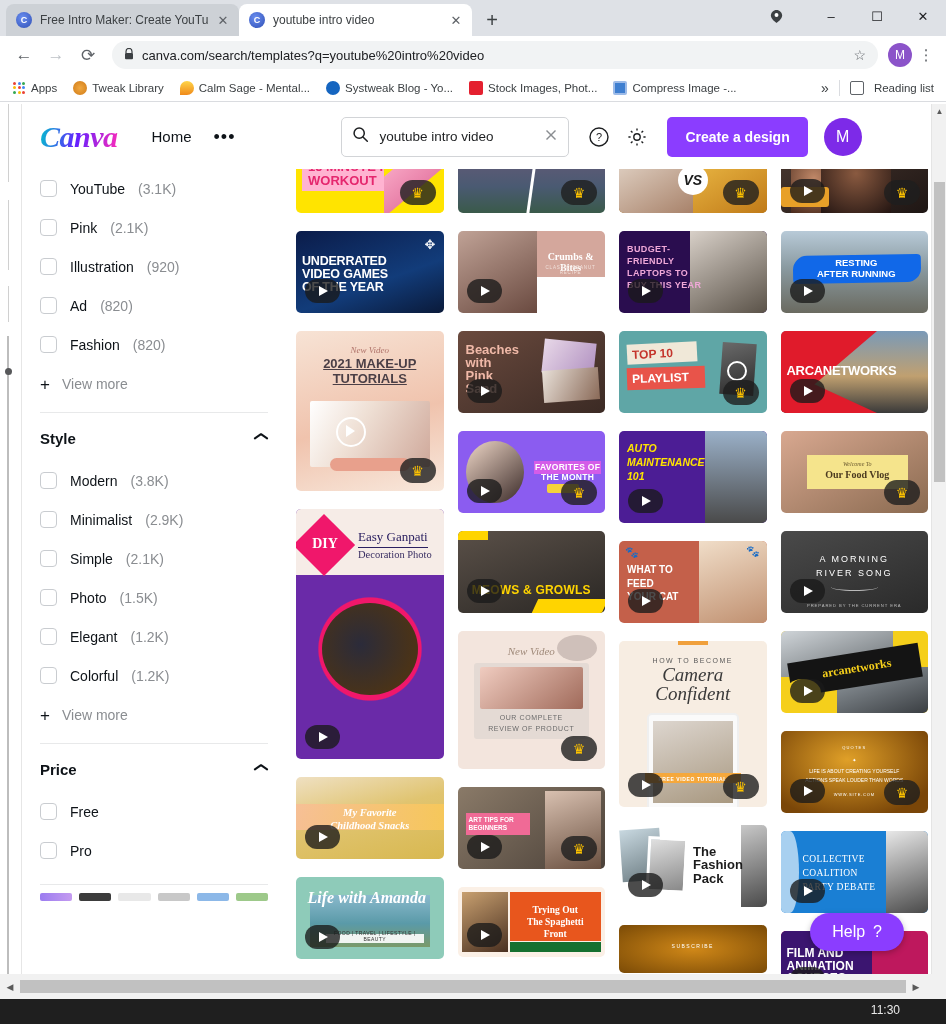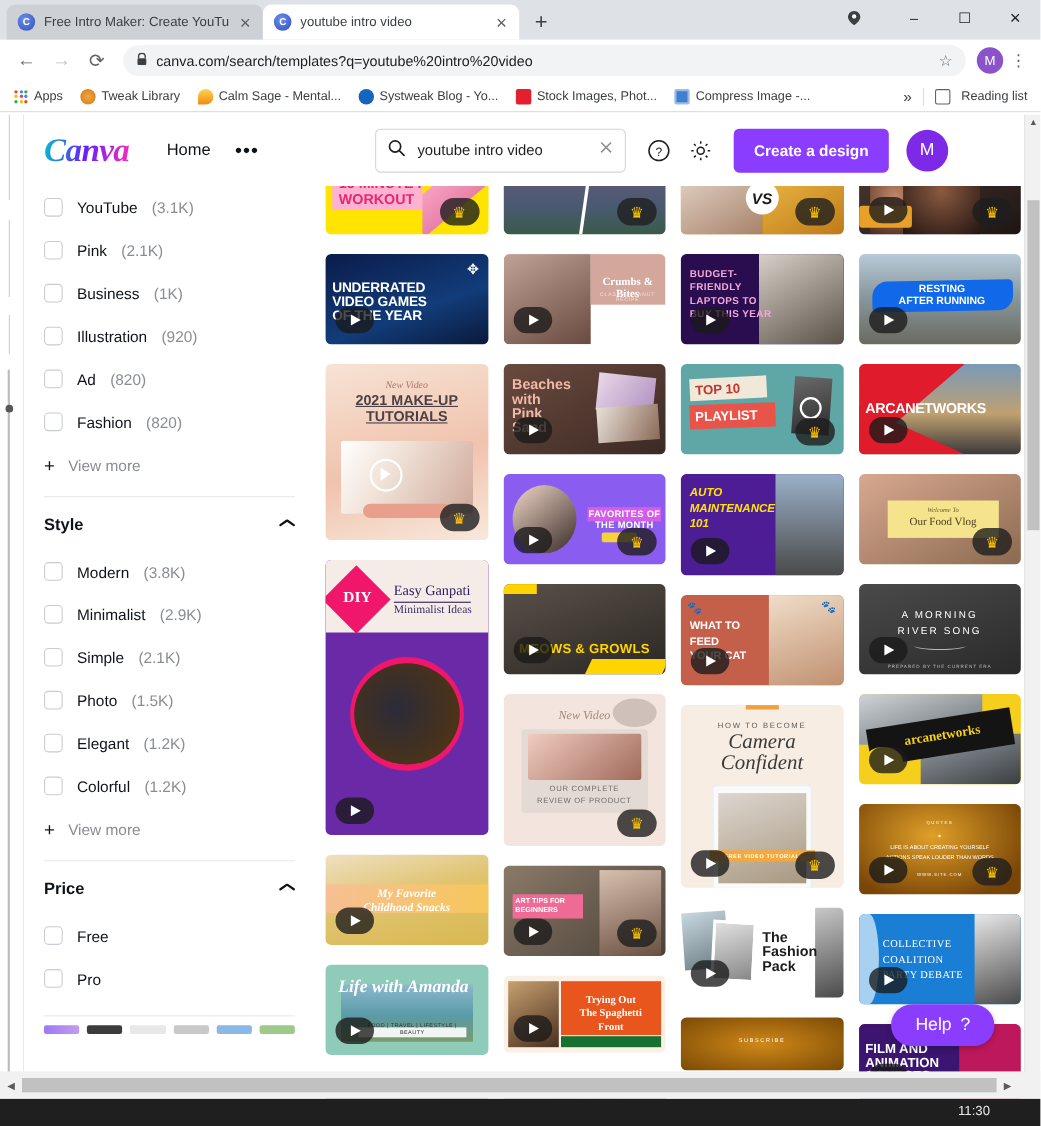--- a/index.html
+++ b/index.html
@@ -406,25 +406,20 @@
           <span>YouTube</span>
           <span class="cnt">(3.1K)</span>
         </div>
         <div class="filter-row">
           <span class="cbox"></span>
           <span>Pink</span>
           <span class="cnt">(2.1K)</span>
         </div>
         <div class="filter-row">
           <span class="cbox"></span>
-          <span>Business</span>
-          <span class="cnt">(1K)</span>
-        </div>
-        <div class="filter-row">
-          <span class="cbox"></span>
           <span>Illustration</span>
           <span class="cnt">(920)</span>
         </div>
         <div class="filter-row">
           <span class="cbox"></span>
           <span>Ad</span>
           <span class="cnt">(820)</span>
         </div>
         <div class="filter-row">
           <span class="cbox"></span>
@@ -538,21 +533,21 @@
               <div style="position:absolute;left:50px;top:94px;width:0;height:0;border-left:9px solid #fff;border-top:6px solid transparent;border-bottom:6px solid transparent"></div>
               <div style="position:absolute;left:34px;right:34px;bottom:20px;height:13px;background:#e8a08c;border-radius:7px"></div>
               <div class="crown">♛</div>
             </div>
 
             <div class="card" style="height:250px;background:#6a2aa8">
               <div style="position:absolute;left:0;top:0;right:0;height:66px;background:#f6ece7"></div>
               <div style="position:absolute;left:6px;top:14px;width:44px;height:44px;background:#f0176b;transform:rotate(45deg)"></div>
               <div style="position:absolute;left:12px;top:27px;width:34px;text-align:center;color:#fff;font-size:14px;font-weight:700;font-family:'Liberation Serif',serif">DIY</div>
               <div style="position:absolute;left:62px;top:20px;font-family:'Liberation Serif',serif;font-size:13px;color:#2b2061;border-bottom:1px solid #2b2061;padding-bottom:2px">Easy Ganpati</div>
-              <div style="position:absolute;left:62px;top:40px;font-family:'Liberation Serif',serif;font-size:10.5px;color:#3a2f63">Minimalist Ideas</div>
+              <div style="position:absolute;left:62px;top:40px;font-family:'Liberation Serif',serif;font-size:10.5px;color:#3a2f63">Decoration Photo</div>
               <div style="position:absolute;left:8px;top:72px;right:8px;bottom:8px;background:radial-gradient(circle at 50% 40%, #f0176b 0 42%, #6a2aa8 43%);"></div>
               <div style="position:absolute;left:26px;top:94px;right:26px;height:92px;background:radial-gradient(circle at 40% 45%, #2b2b3a, #4a3318 70%);border-radius:50%"></div>
               <div class="play"></div>
             </div>
 
             <div class="card" style="height:82px;background:linear-gradient(165deg,#efe0c2 0%,#e0c470 45%,#d8b850 100%)">
               <div style="position:absolute;left:0;right:0;top:27px;height:26px;background:linear-gradient(90deg,rgba(248,190,150,.9),rgba(248,200,90,.92))"></div>
               <div style="position:absolute;left:0;right:0;top:30px;text-align:center;font-family:'Liberation Serif',serif;font-style:italic;font-size:10.5px;color:#fff;line-height:1.2;white-space:pre-line;font-weight:bold">My Favorite
 Childhood Snacks</div>
               <div class="play"></div>
@@ -741,21 +736,21 @@
             <div class="card" style="height:82px;background:linear-gradient(180deg,#7a9ab8 0%,#c0a070 55%,#3a3a3a 100%)">
               <div style="position:absolute;left:0;top:0;width:0;height:0;border-left:96px solid #e01b2b;border-bottom:82px solid transparent"></div>
               <div style="position:absolute;left:0;bottom:0;width:0;height:0;border-left:96px solid #e01b2b;border-top:44px solid transparent"></div>
               <div style="position:absolute;left:6px;top:32px;font-size:13px;font-weight:900;color:#fff;letter-spacing:-.3px">ARCANETWORKS</div>
               <div class="play"></div>
             </div>
 
             <div class="card" style="height:82px;background:linear-gradient(150deg,#d8a890,#8a6a50)">
               <div style="position:absolute;left:26px;right:20px;top:24px;height:34px;background:#f5e48c"></div>
               <div style="position:absolute;left:26px;right:20px;top:30px;text-align:center;font-family:'Liberation Serif',serif;font-style:italic;font-size:6px;color:#6b5a30">Welcome To</div>
-              <div style="position:absolute;left:26px;right:20px;top:38px;text-align:center;font-family:'Liberation Serif',serif;font-size:10px;font-weight:normal;color:#4b3a20">Our Food Vlog</div>
+              <div style="position:absolute;left:26px;right:20px;top:38px;text-align:center;font-family:'Liberation Serif',serif;font-size:10px;font-weight:bold;color:#4b3a20">Our Food Vlog</div>
               <div class="crown">♛</div>
             </div>
 
             <div class="card" style="height:82px;background:linear-gradient(160deg,#4a4a4a,#2a2a2a)">
               <div style="position:absolute;left:0;right:0;top:22px;text-align:center;font-size:9px;letter-spacing:2px;color:#fff;line-height:1.5;white-space:pre-line">A MORNING
 RIVER SONG</div>
               <div style="position:absolute;left:34%;right:34%;top:52px;height:8px;border-bottom:1.4px solid #bbb;border-radius:0 0 50% 50%"></div>
               <div style="position:absolute;left:0;right:0;bottom:5px;text-align:center;font-size:4.2px;letter-spacing:.9px;color:#bbb">PREPARED BY THE CURRENT ERA</div>
               <div class="play"></div>
             </div>

